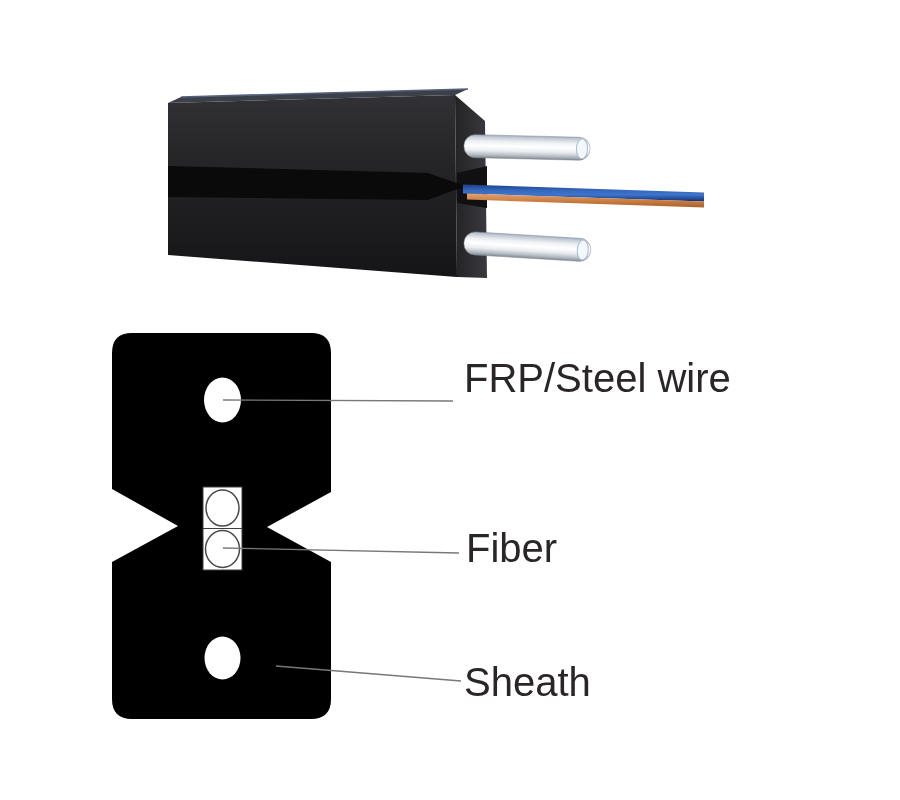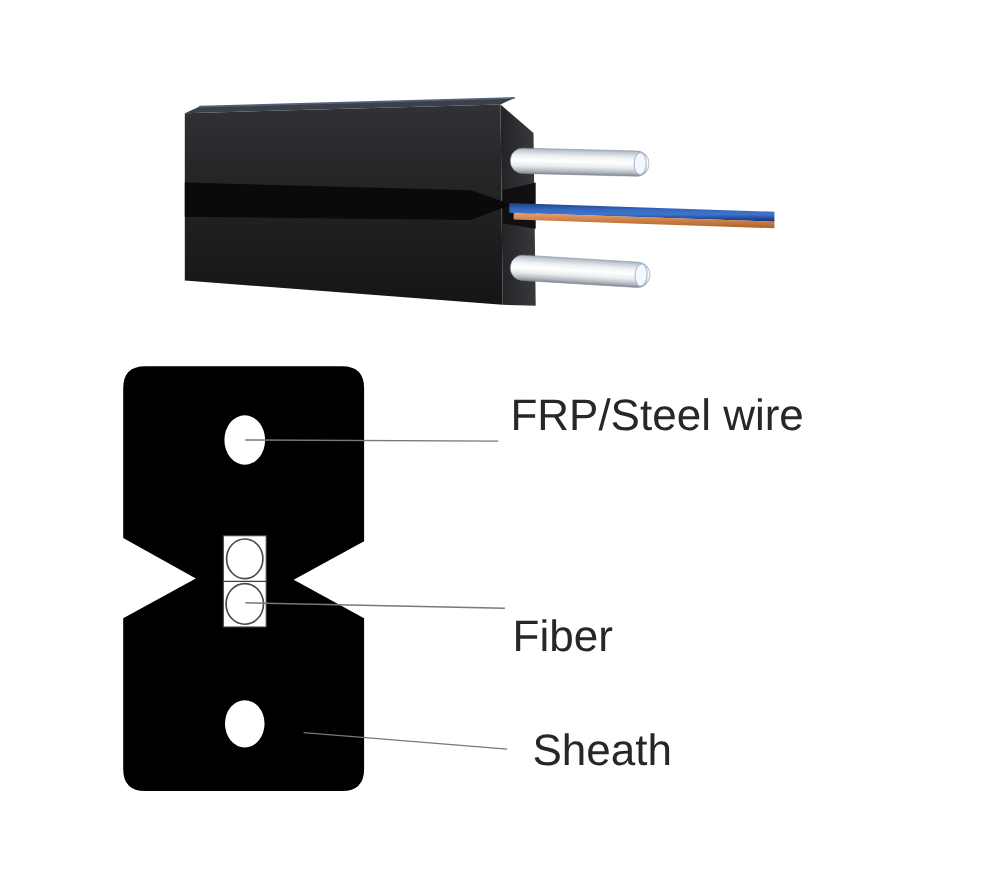--- a/index.html
+++ b/index.html
@@ -15,22 +15,22 @@
   .label{
     position:absolute;
     color:#2a2526;
     font-size:40px;
     line-height:47px;
     letter-spacing:0px;
     white-space:nowrap;
     font-family:"Liberation Sans", sans-serif;
   }
   .label-strength{left:464px;top:355px;}
-  .label-fiber{left:466px;top:556px;}
-  .label-sheath{left:464px;top:659px;margin-left:20px;}
+  .label-fiber{left:466px;top:525px;}
+  .label-sheath{left:464px;top:659px;}
 </style>
 </head>
 <body>
 
 <div class="stage">
 
   <svg class="scene" width="900" height="800" viewBox="0 0 900 800">
     <defs>
       <linearGradient id="frontGrad" x1="0" y1="0" x2="0" y2="1">
         <stop offset="0%" stop-color="#323236"></stop>

